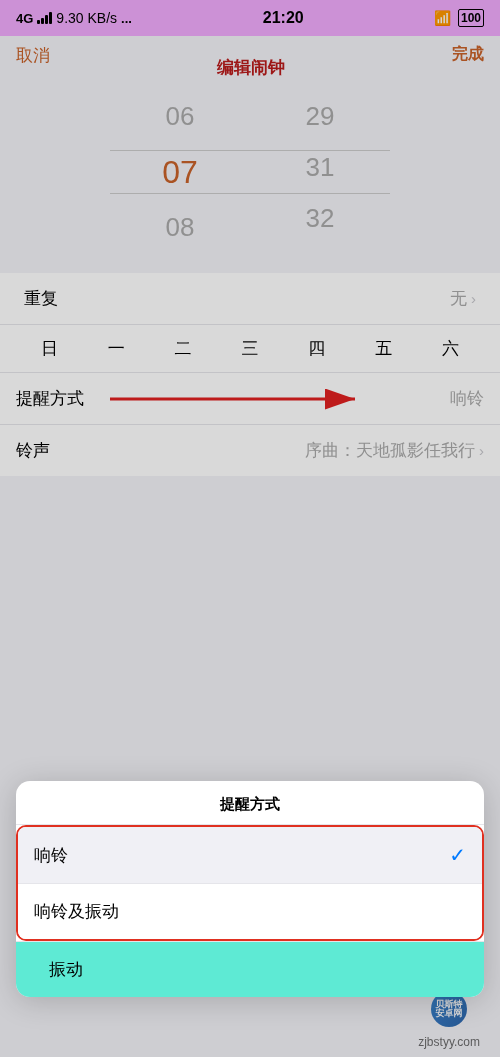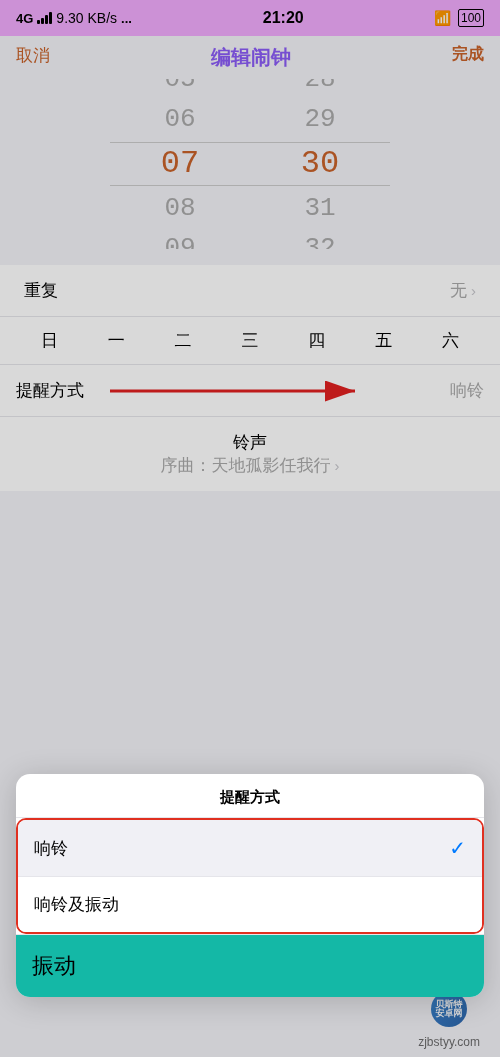--- a/index.html
+++ b/index.html
@@ -50,23 +50,24 @@
       align-items: flex-start;
       padding: 8px 16px;
       background: #f2f2f7;
     }
     .nav-cancel {
       color: #c8622a;
       font-size: 17px;
       cursor: pointer;
     }
     .nav-title {
-      font-size: 20px;
+      font-size: 17px;
       font-weight: 600;
-      color: #8b5cf6;
+      color: #b91c1c;
+      margin-top: 12px;
     }
     .nav-done {
       color: #c8622a;
       font-size: 16px;
       font-weight: 600;
       cursor: pointer;
     }
 
     
     .time-picker {
@@ -85,22 +86,21 @@
       width: 100%;
       justify-content: center;
       gap: 80px;
       padding: 10px 0;
     }
 
     .picker-column {
       display: flex;
       flex-direction: column;
       align-items: center;
-      gap: 1px;
-      font-family: Liberation Mono, monospace;
+      gap: 12px;
     }
 
     .picker-item {
       font-size: 26px;
       color: #aaa;
       line-height: 1.5;
       text-align: center;
       min-width: 60px;
     }
     .picker-item.selected {
@@ -196,21 +196,20 @@
       height: 30px;
     }
 
     
     .ringtone-row {
       display: flex;
       align-items: center;
       justify-content: space-between;
       padding: 14px 16px;
       background: #fff;
-      flex-direction: column;
     }
 
     
     .modal-backdrop {
       position: absolute;
       bottom: 0;
       left: 0;
       right: 0;
       top: 0;
       background: rgba(0,0,0,0.15);
@@ -264,24 +263,24 @@
       background: #e5e5ea;
     }
     .checkmark {
       color: #007aff;
       font-size: 20px;
     }
 
     .modal-option-outside {
       display: flex;
       align-items: center;
-      padding: 16px 16px;
-      font-size: 22px;
-      color: #000;
-      background: #14b8a6;
+      padding: 16px 33px;
+      font-size: 17px;
+      color: #000;
+      background: #5eead4;
       border-top: 1px solid #e5e5ea;
       cursor: pointer;
     }
 
     
     .bottom-bar {
       position: absolute;
       bottom: 0;
       left: 0;
       right: 0;
@@ -335,20 +334,21 @@
     .wifi-icon {
       font-size: 14px;
     }
 
     .battery-icon {
       font-size: 12px;
       border: 1.5px solid #000;
       border-radius: 2px;
       padding: 1px 2px;
       position: relative;
+      font-weight: bold;
     }
   </style>
 </head>
 <body>
 
 <div class="status-bar">
   <div class="status-left">
     <span>4G</span>
     <div class="signal-icon">
       <div class="signal-bar" style="height:4px;"></div>
@@ -377,21 +377,20 @@
     <div class="picker-column">
       <div class="picker-item">05</div>
       <div class="picker-item">06</div>
       <div class="picker-item selected">07</div>
       <div class="picker-item">08</div>
       <div class="picker-item">09</div>
     </div>
     <div class="picker-column">
       <div class="picker-item">28</div>
       <div class="picker-item">29</div>
-      <div class="picker-item selected">30</div>
       <div class="picker-item">31</div>
       <div class="picker-item">32</div>
     </div>
   </div>
   <div class="picker-overlay"></div>
 </div>
 
 <div class="settings-section">
 
   <div class="settings-row">

